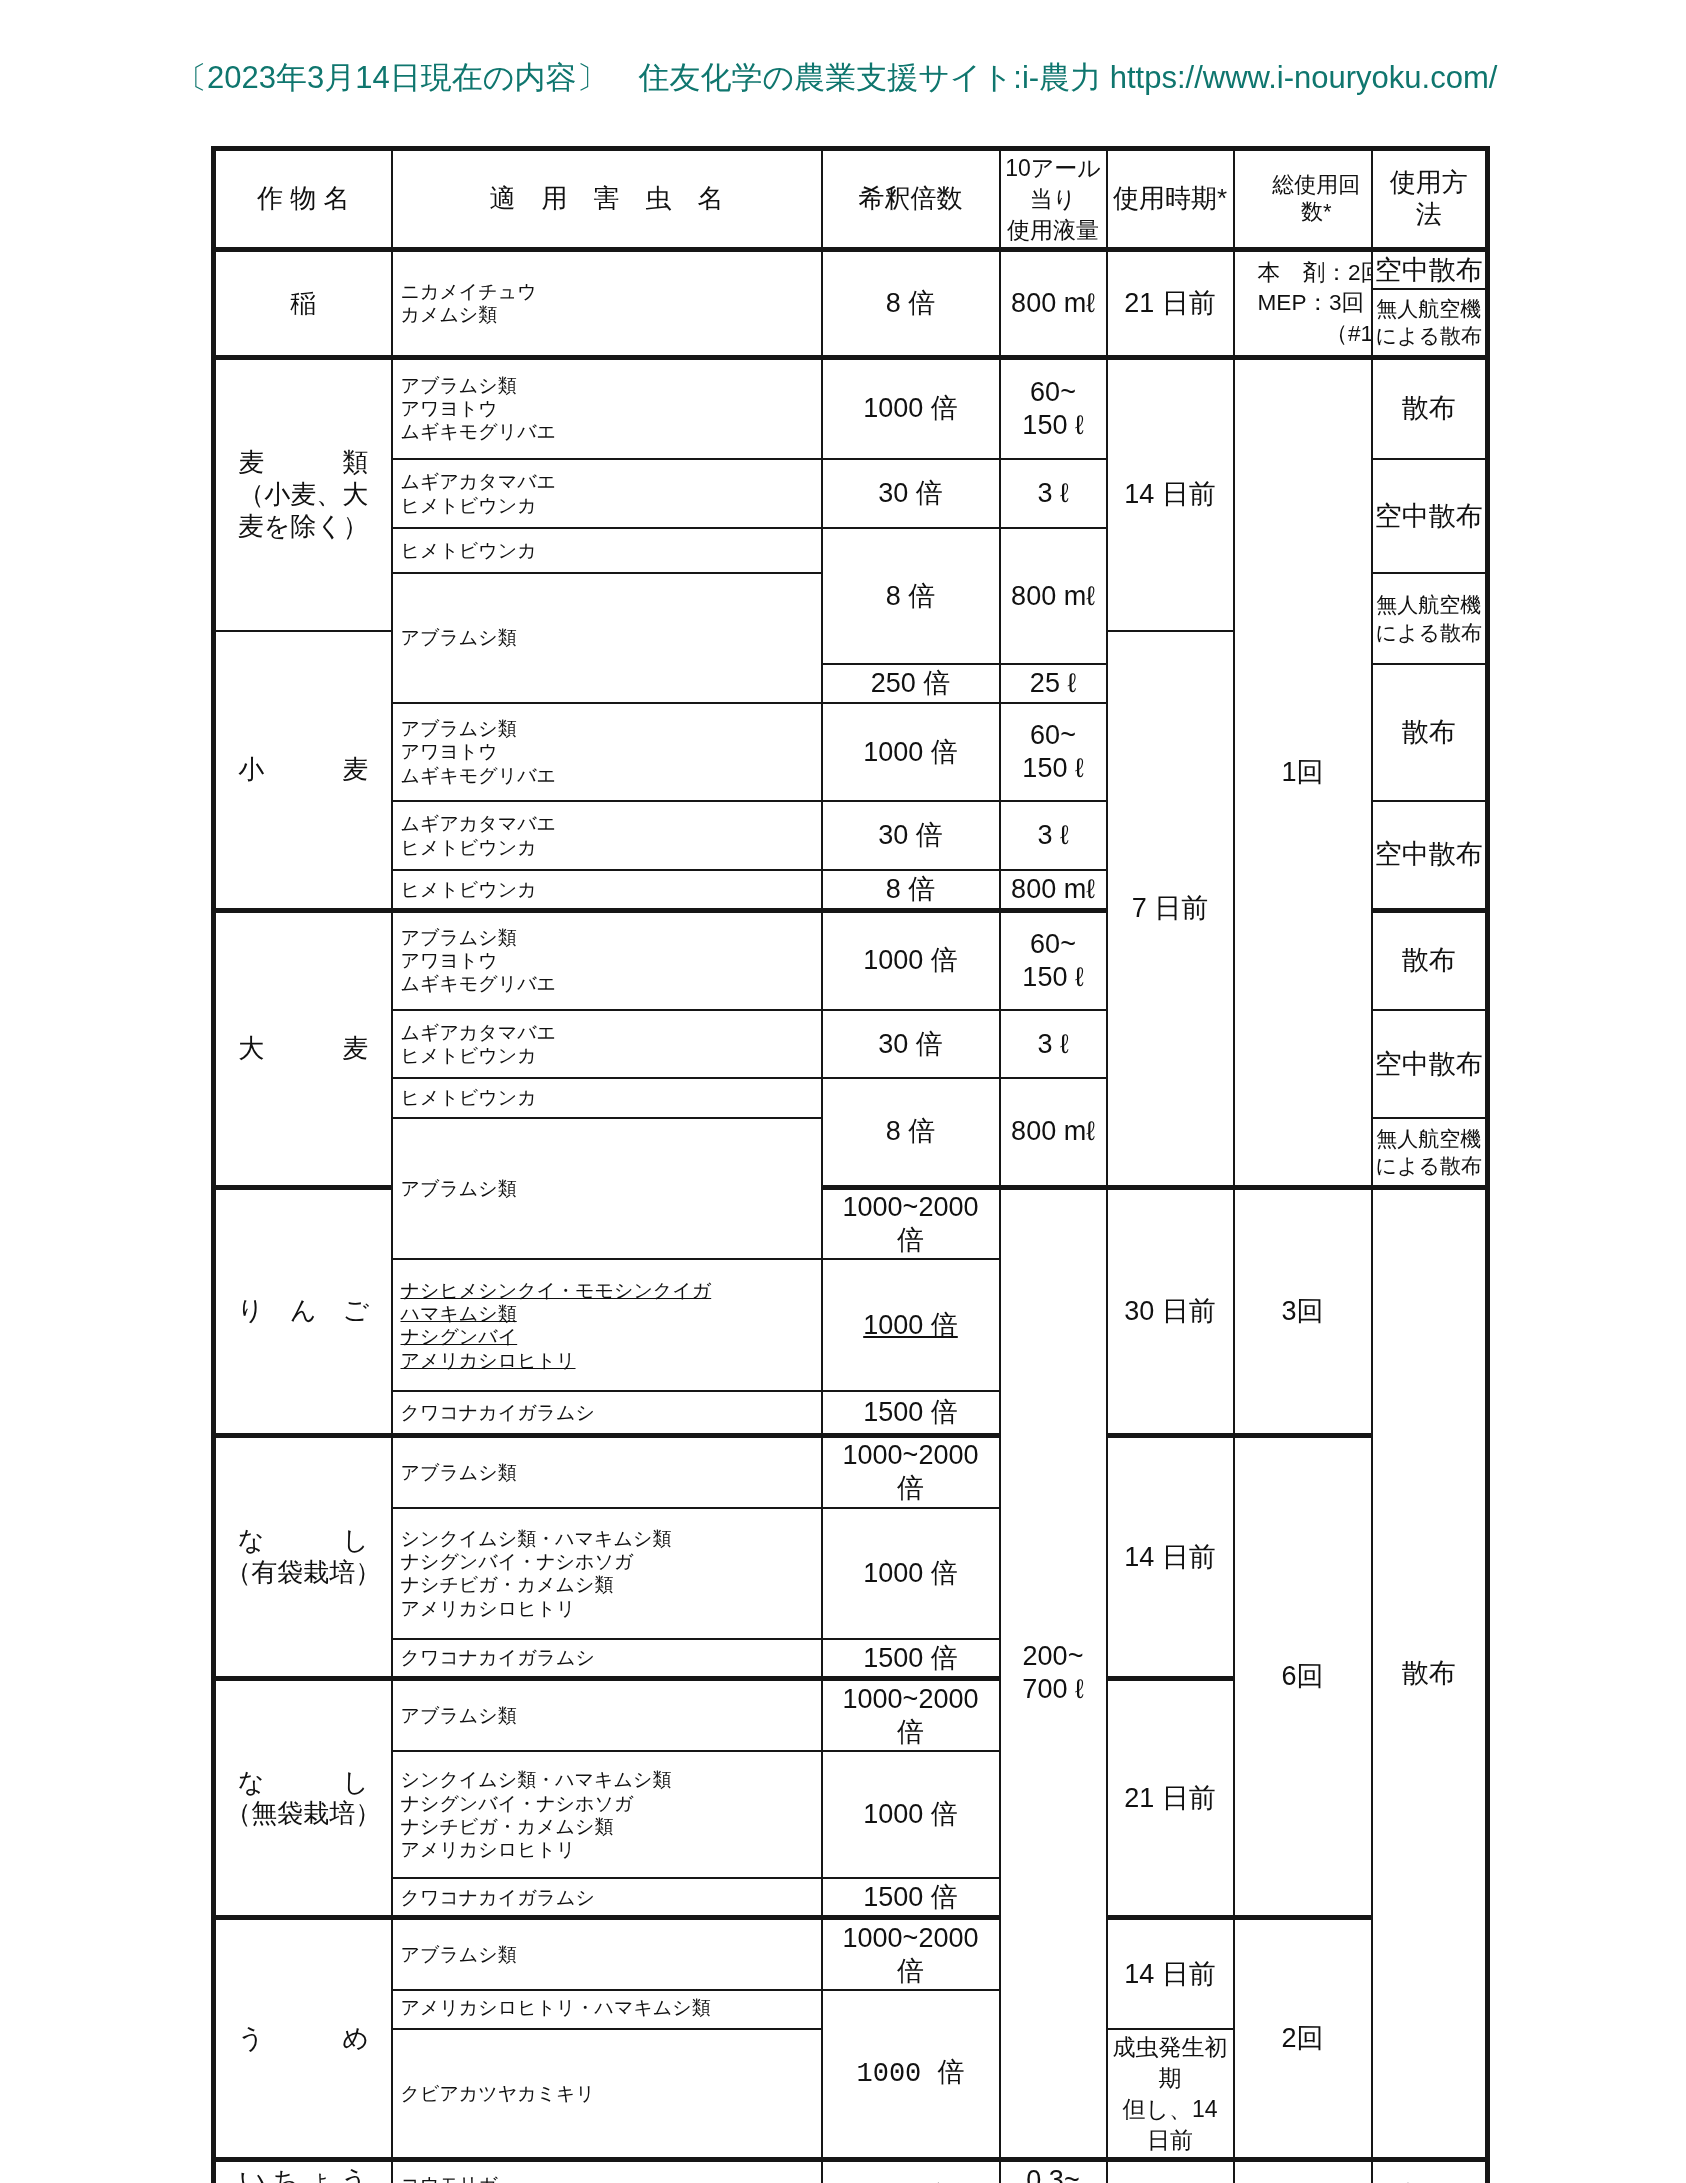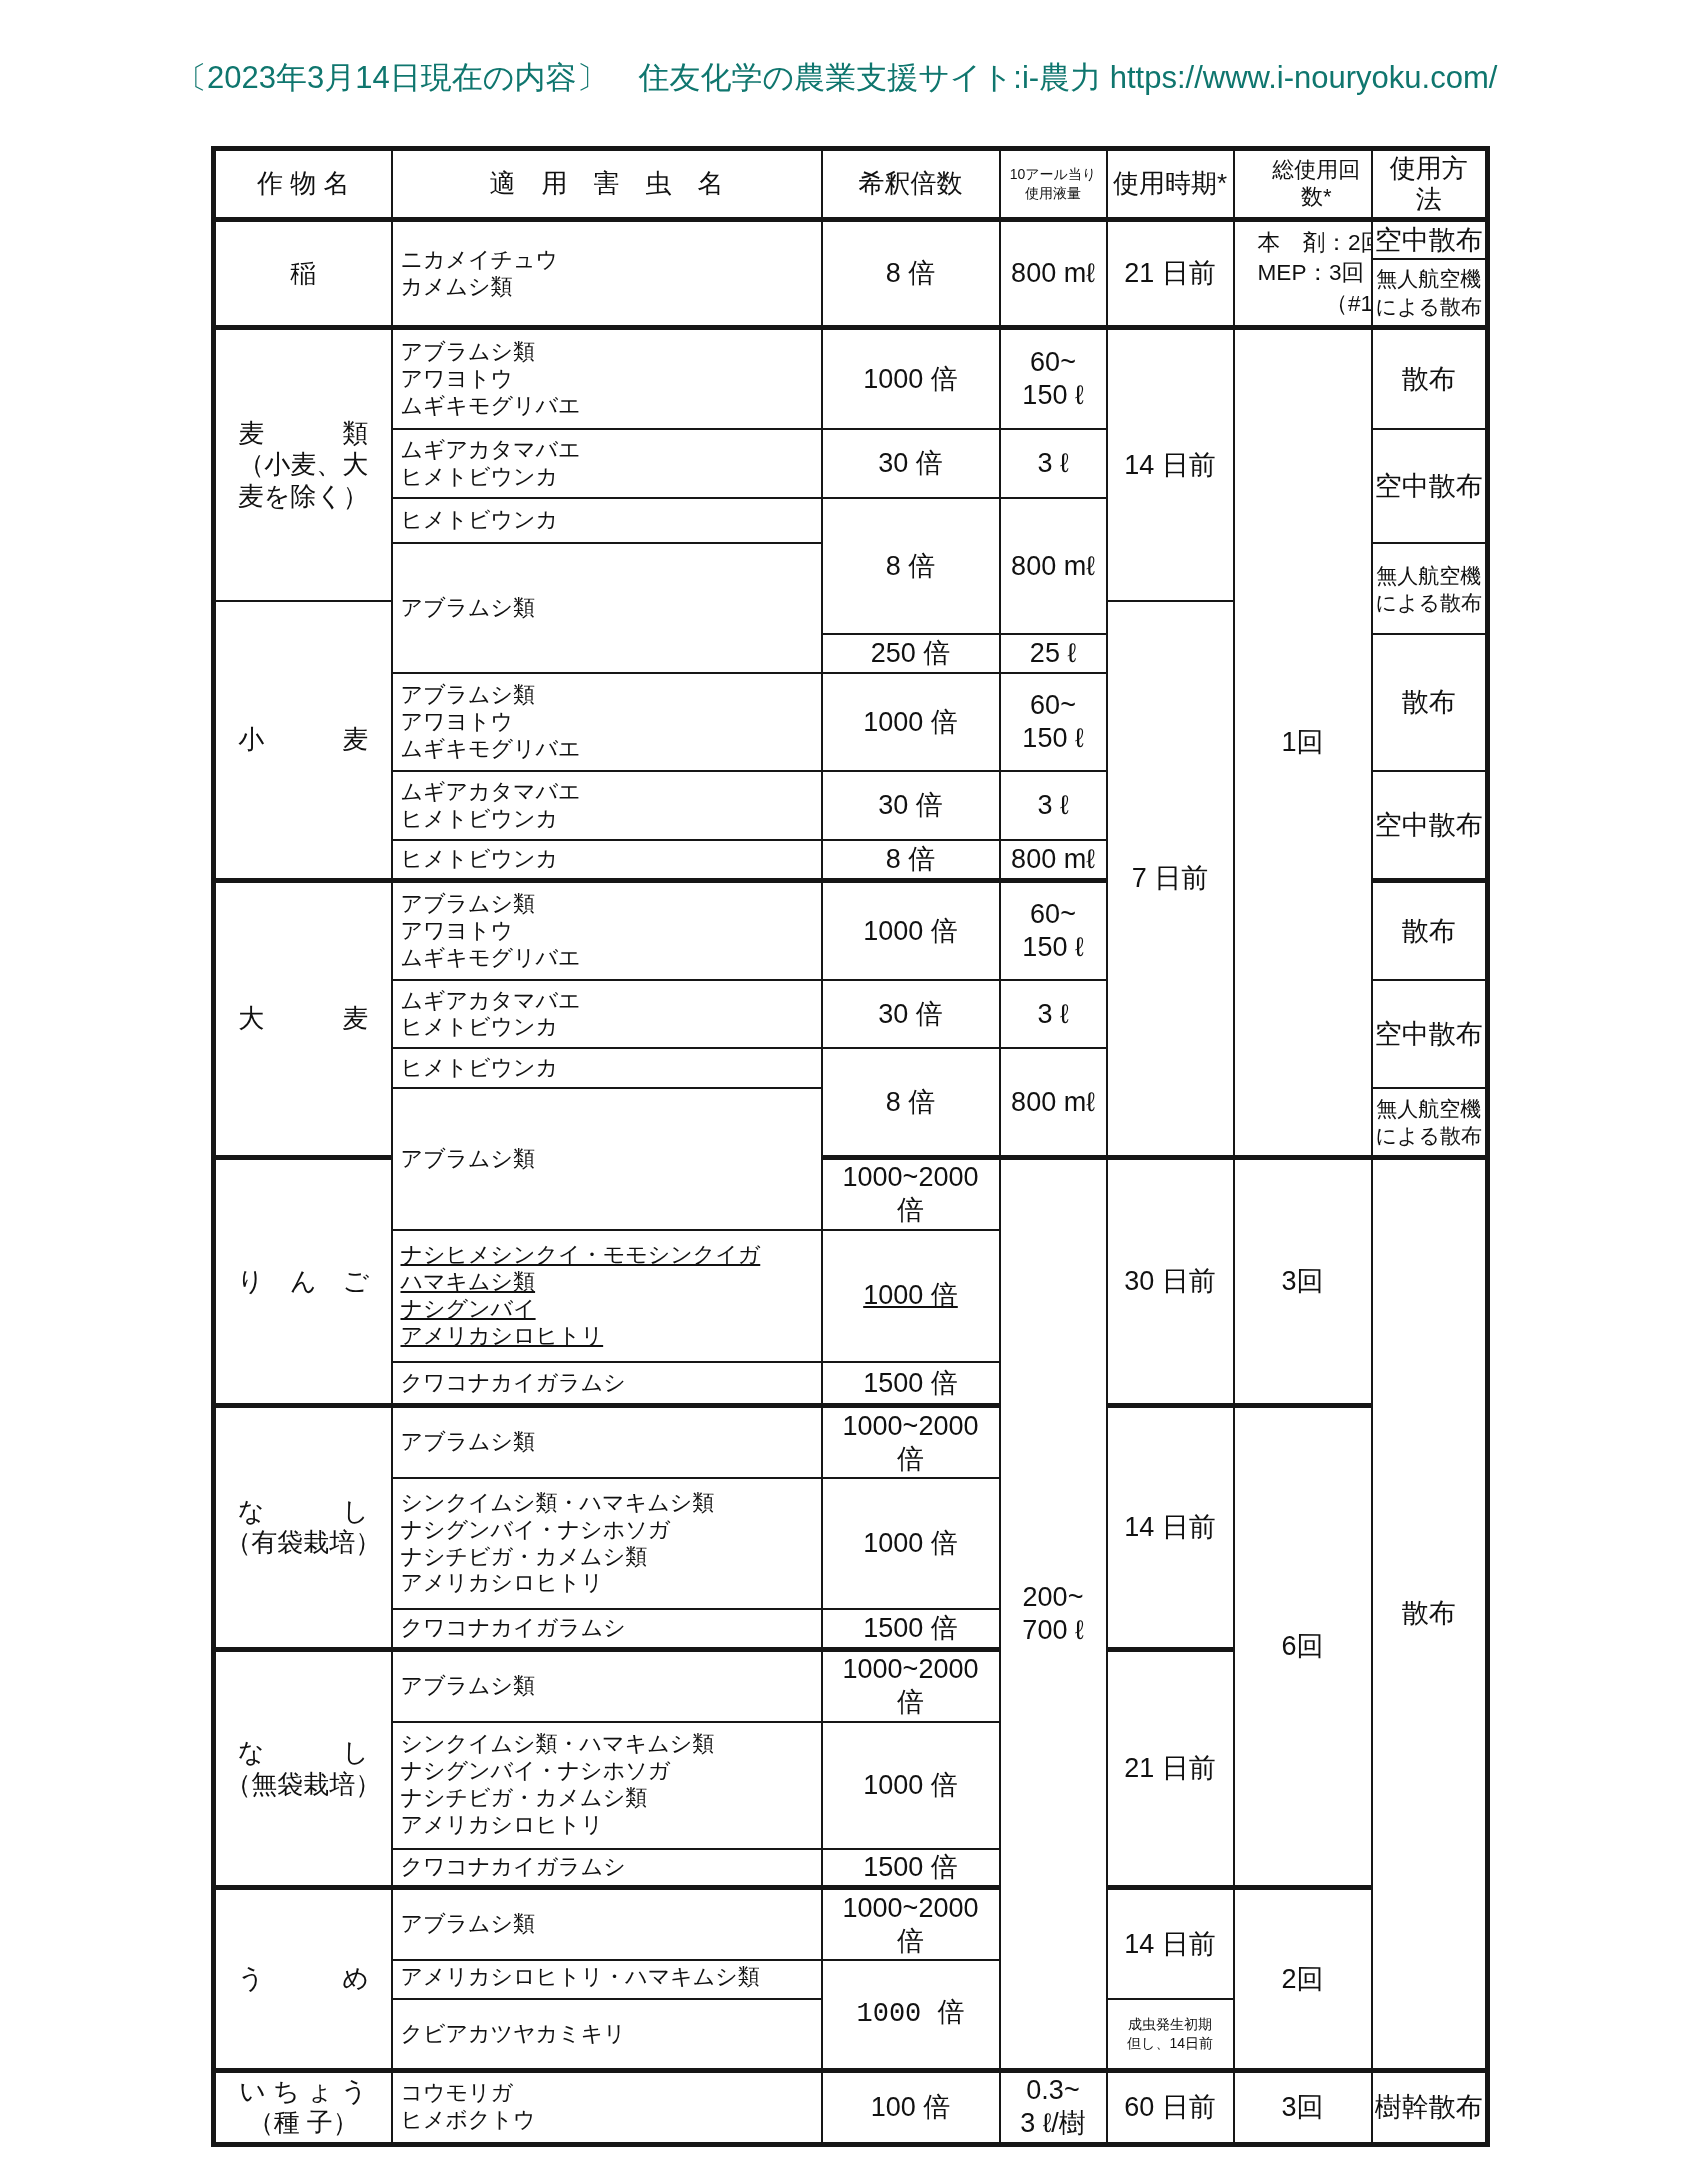--- a/index.html
+++ b/index.html
@@ -19,24 +19,24 @@
   }
   td,th{
     border-left:2.2px solid #161616;border-right:2.2px solid #161616;
     border-top:2.9px solid #161616;border-bottom:2.9px solid #161616;
     vertical-align:middle;text-align:center;
     padding:1.5px 4.4px;box-sizing:border-box;overflow:hidden;
     font-size:27px;font-weight:400;line-height:1.22;white-space:pre-line;
   }
   th{font-size:26px;border-bottom:5.1px solid #161616;font-weight:400;}
   td.c0{font-size:26px;}
-  td.c1{text-align:left;font-size:22px;padding-left:8px;padding-right:10px;}
+  td.c1{text-align:left;font-size:19px;padding-left:8px;padding-right:10px;}
   td.c6{padding:1.5px 1.5px;margin-left:42px;}
   .sm{font-size:21px;line-height:1.3;}
-  .xs{font-size:14px;line-height:1.35;}
+  .xs{font-size:23px;line-height:1.35;}
   .md{font-size:22px;padding-left:32px;}
   .pre{white-space:pre;text-align:left;font-size:22.6px;line-height:1.35;padding-left:23px;padding-right:1.5px;}
   .hb{border-bottom-width:5.1px;}
 </style>
 </head>
 <body>
 
 <div class="title" style="color: #0f766e;">〔2023年3月14日現在の内容〕　住友化学の農業支援サイト:i-農力 https://www.i-nouryoku.com/</div>
 
 <table class="main">

